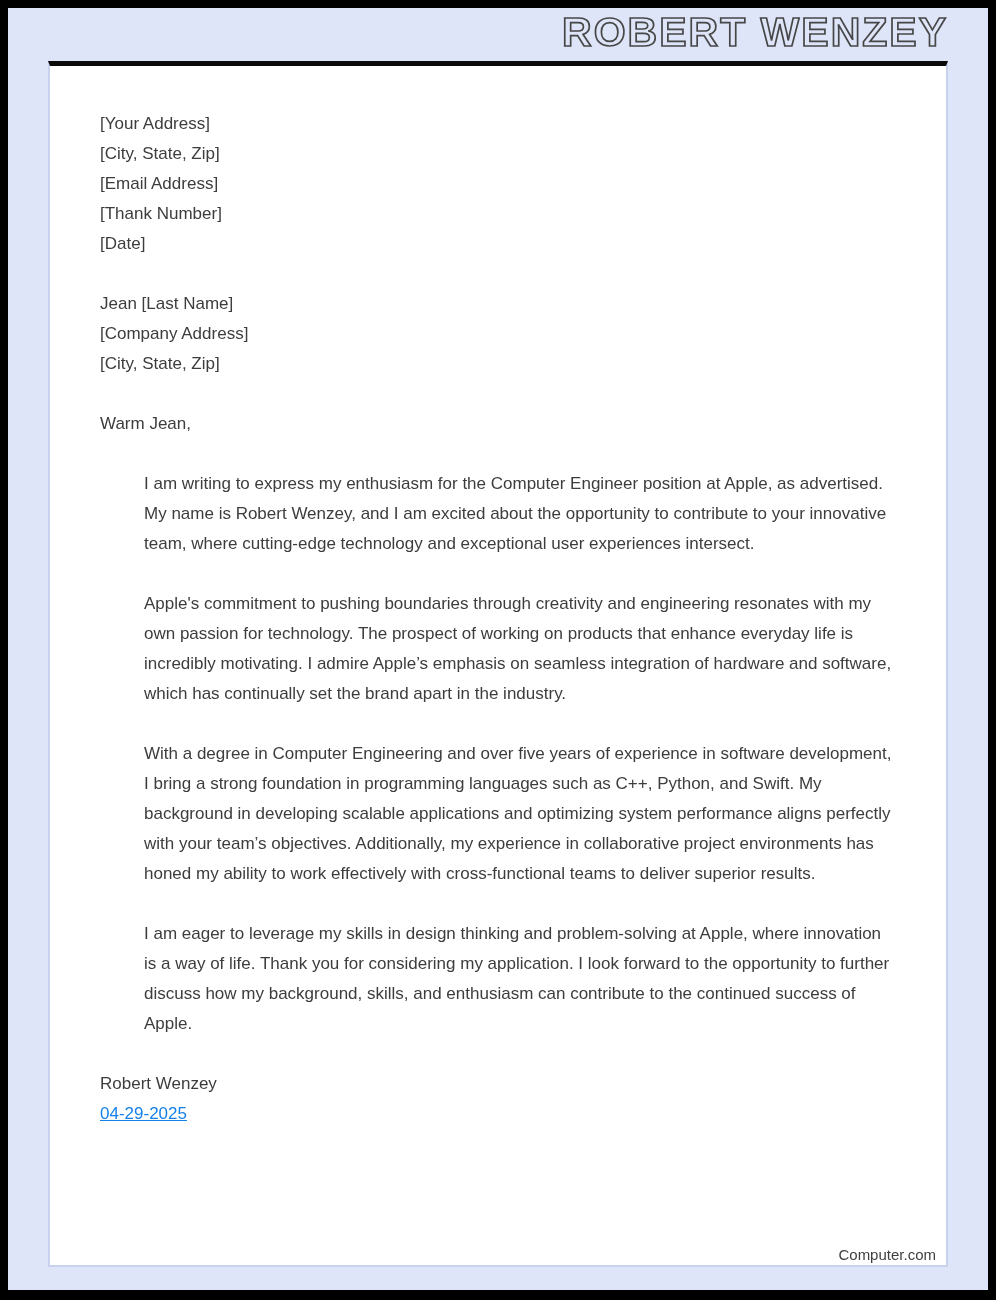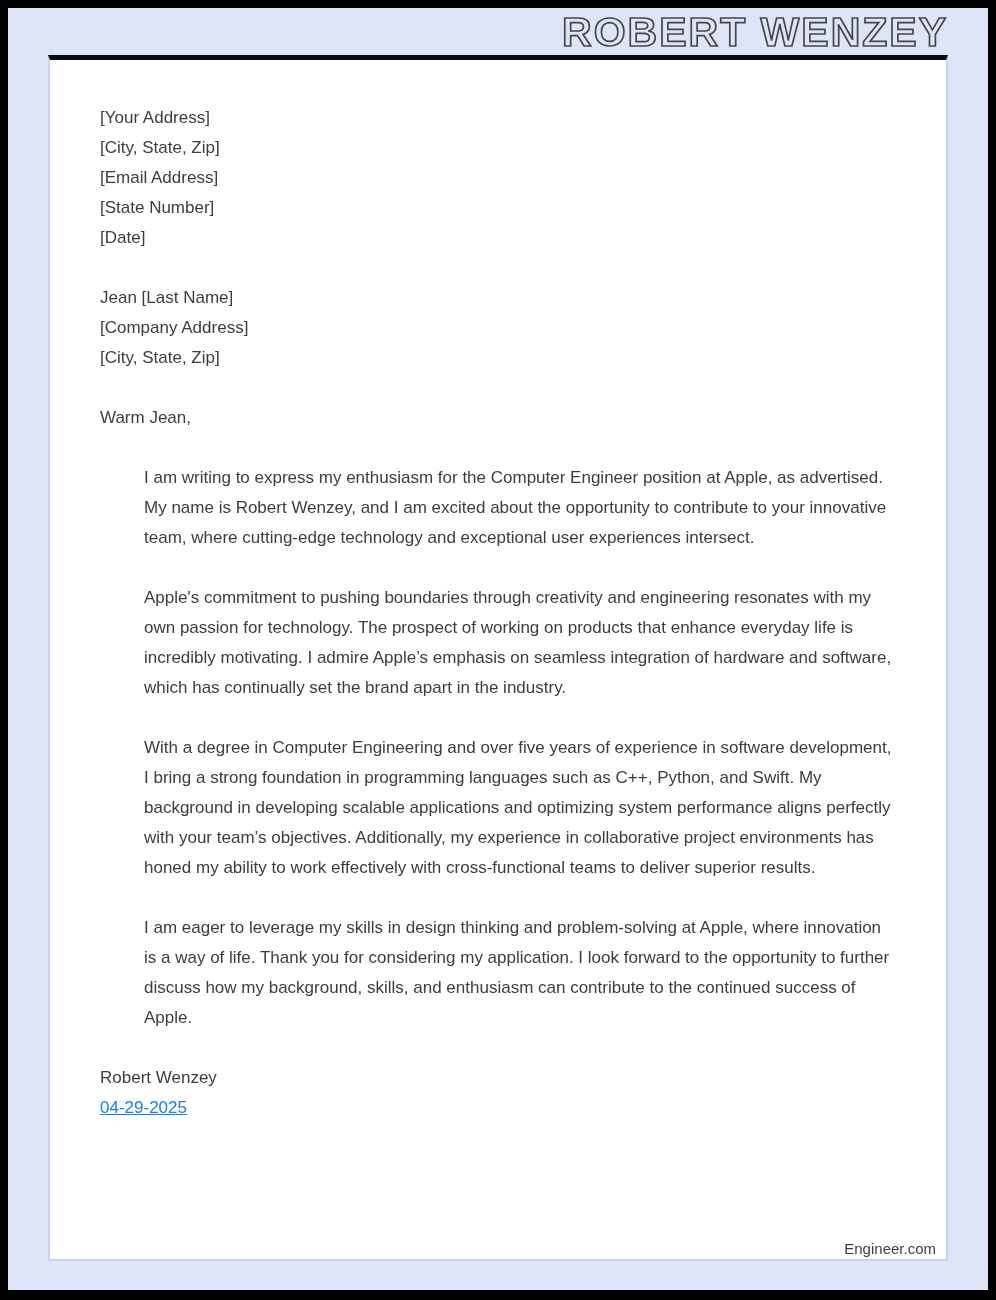--- a/index.html
+++ b/index.html
@@ -44,21 +44,21 @@
   @supports (-webkit-text-stroke: 1px black) {
     .header-name {
       color: transparent;
       -webkit-text-stroke: 1.7px #474747;
     }
   }
 
   .page {
     position: absolute;
     left: 48px;
-    top: 55px;
+    top: 61px;
     width: 900px;
     height: 1206px;
     background: #ffffff;
     border-top: 5px solid #0a0a0a;
     border-left: 2px solid #c7d2ef;
     border-right: 2px solid #c7d2ef;
     border-bottom: 2px solid #c7d2ef;
     overflow: visible;
     z-index: 1;
   }
@@ -95,21 +95,21 @@
   <div class="header-name">ROBERT WENZEY</div>
 </div>
 
 <div class="page">
   <div class="letter-body">
 
     <div class="block">
       <div>[Your Address]</div>
       <div>[City, State, Zip]</div>
       <div>[Email Address]</div>
-      <div>[State Number]</div>
+      <div>[Thank Number]</div>
       <div>[Date]</div>
     </div>
 
     <div class="block">
       <div>Jean [Last Name]</div>
       <div>[Company Address]</div>
       <div>[City, State, Zip]</div>
     </div>
 
     <div class="block">Warm Jean,</div>
@@ -121,16 +121,16 @@
 
 
     <div class="block tight">Robert Wenzey</div>
 
     <div class="block tight">
       <a class="date-link" href="#">04-29-2025</a>
     </div>
 
   </div>
 
-  <div class="watermark">Engineer.com</div>
+  <div class="watermark">Computer.com</div>
 </div>
 
 <div class="frame"></div>
 
 </body></html>

